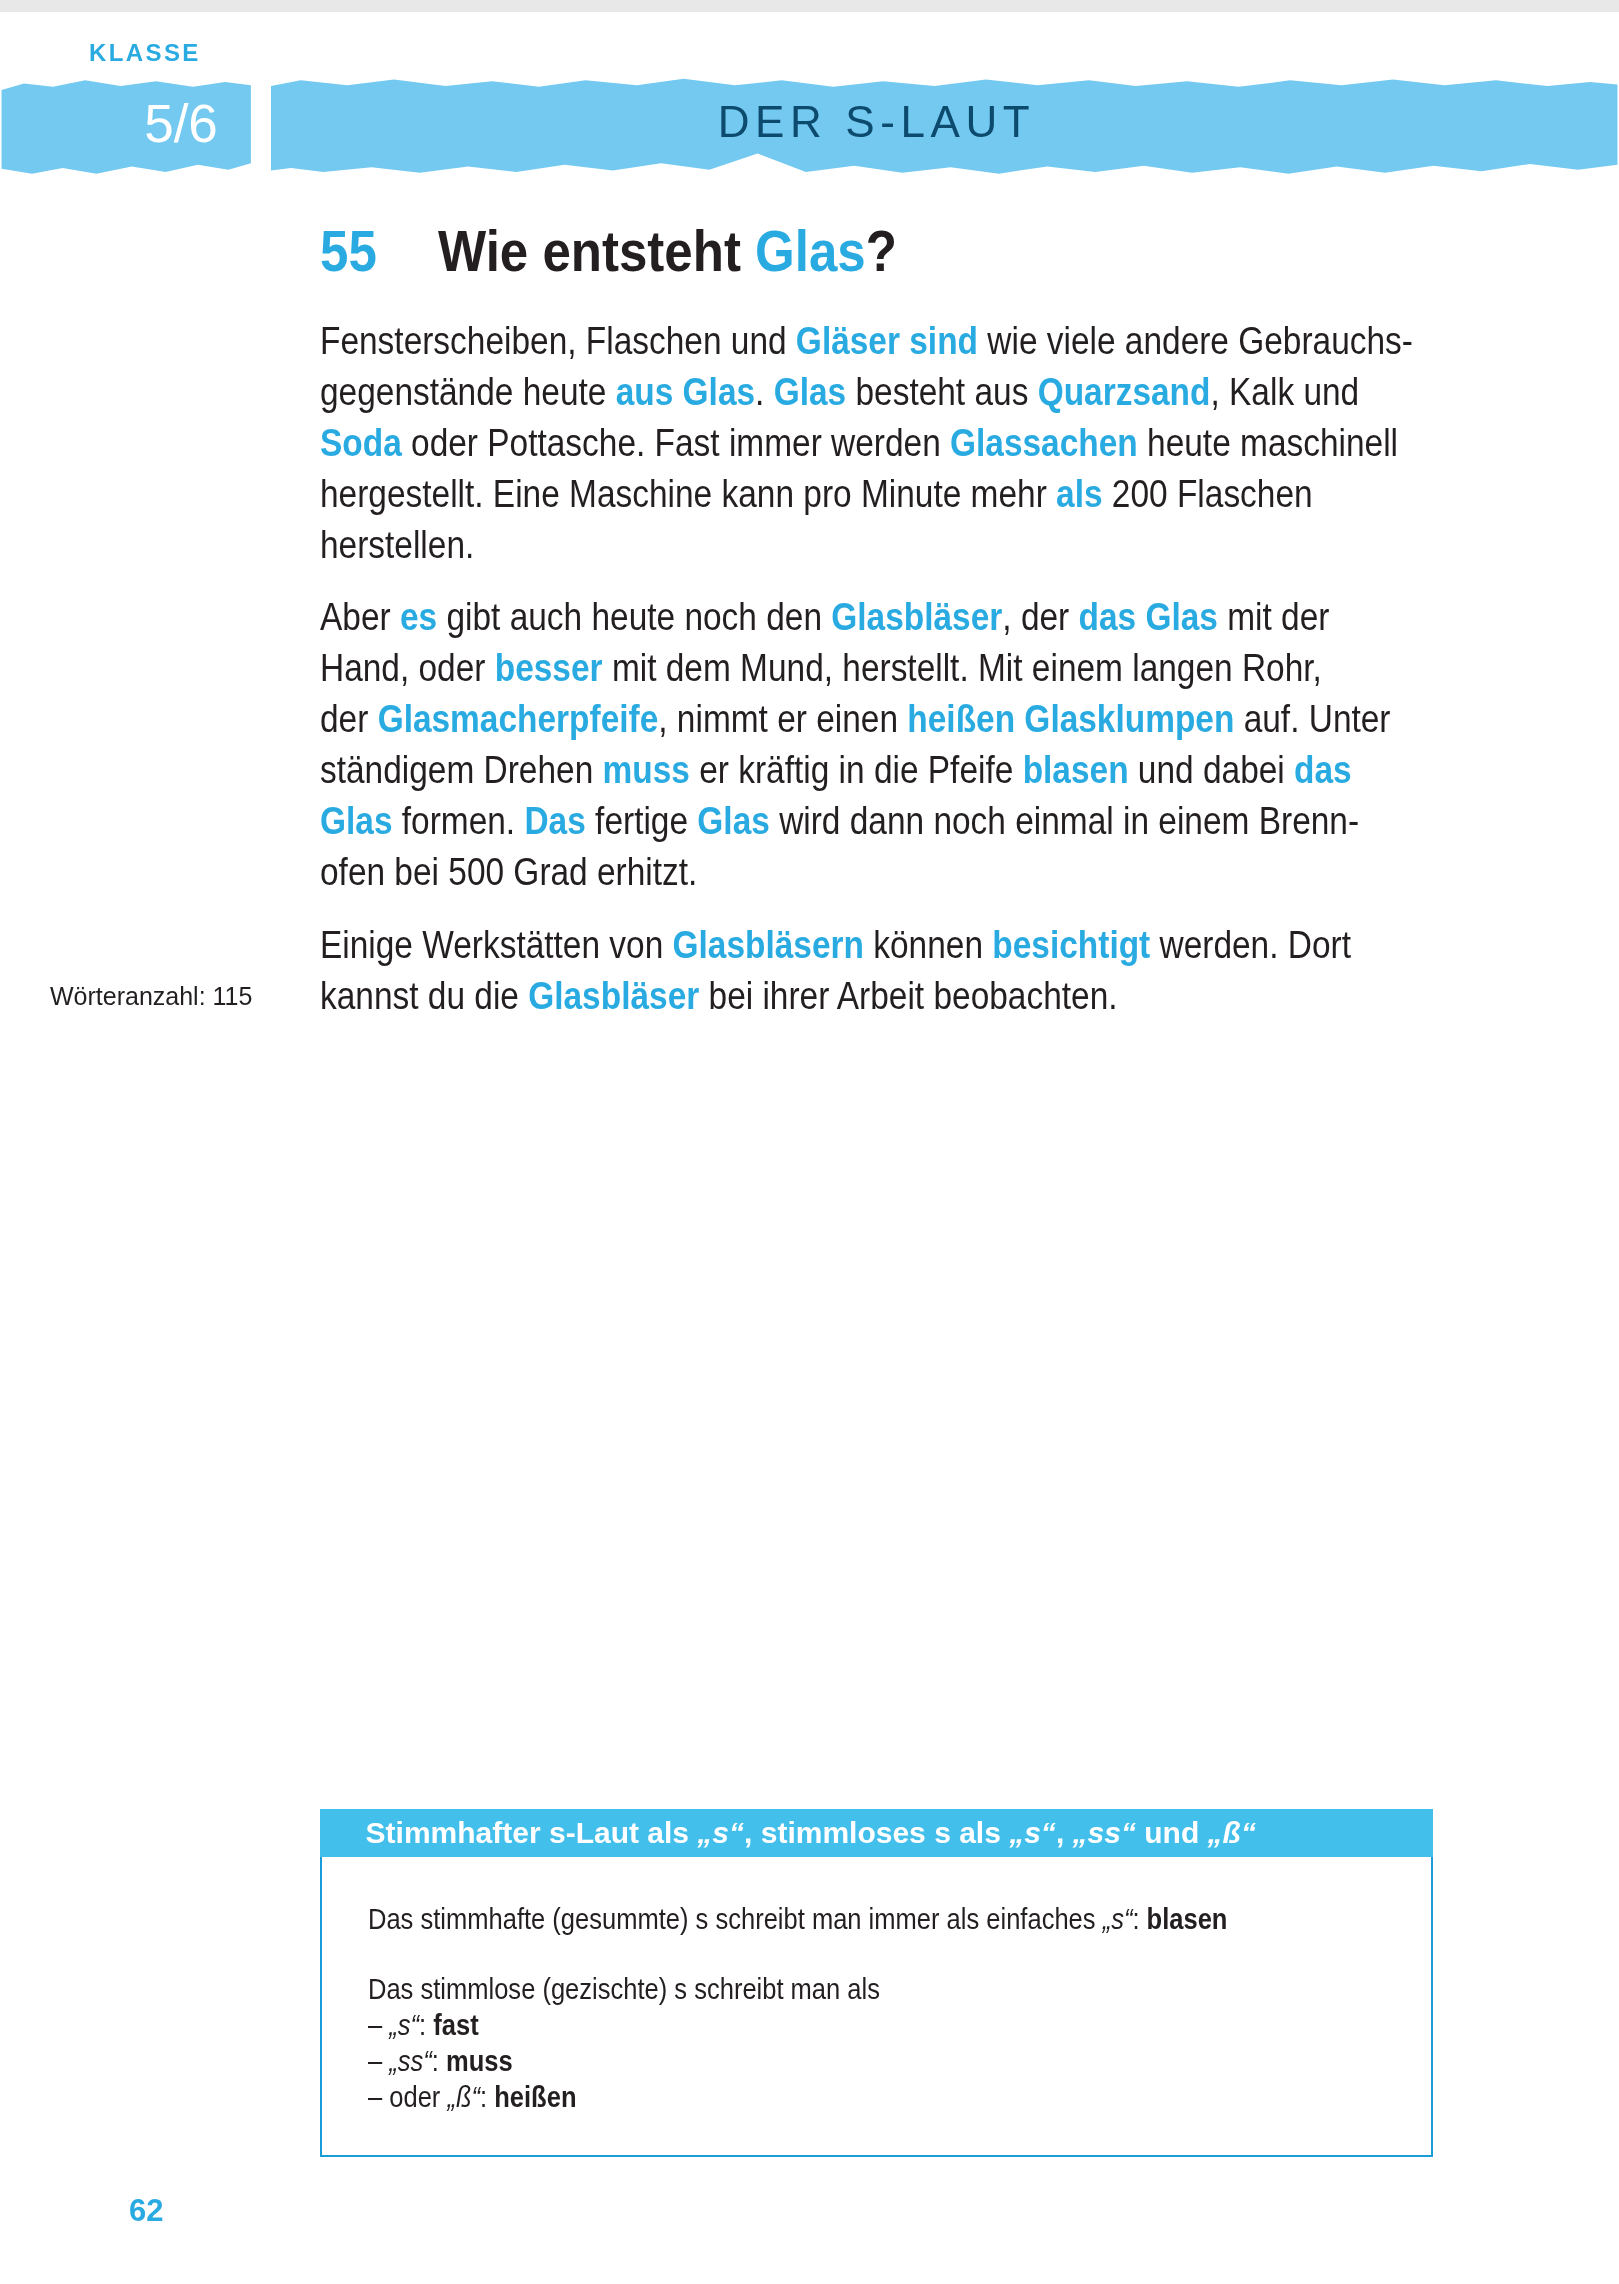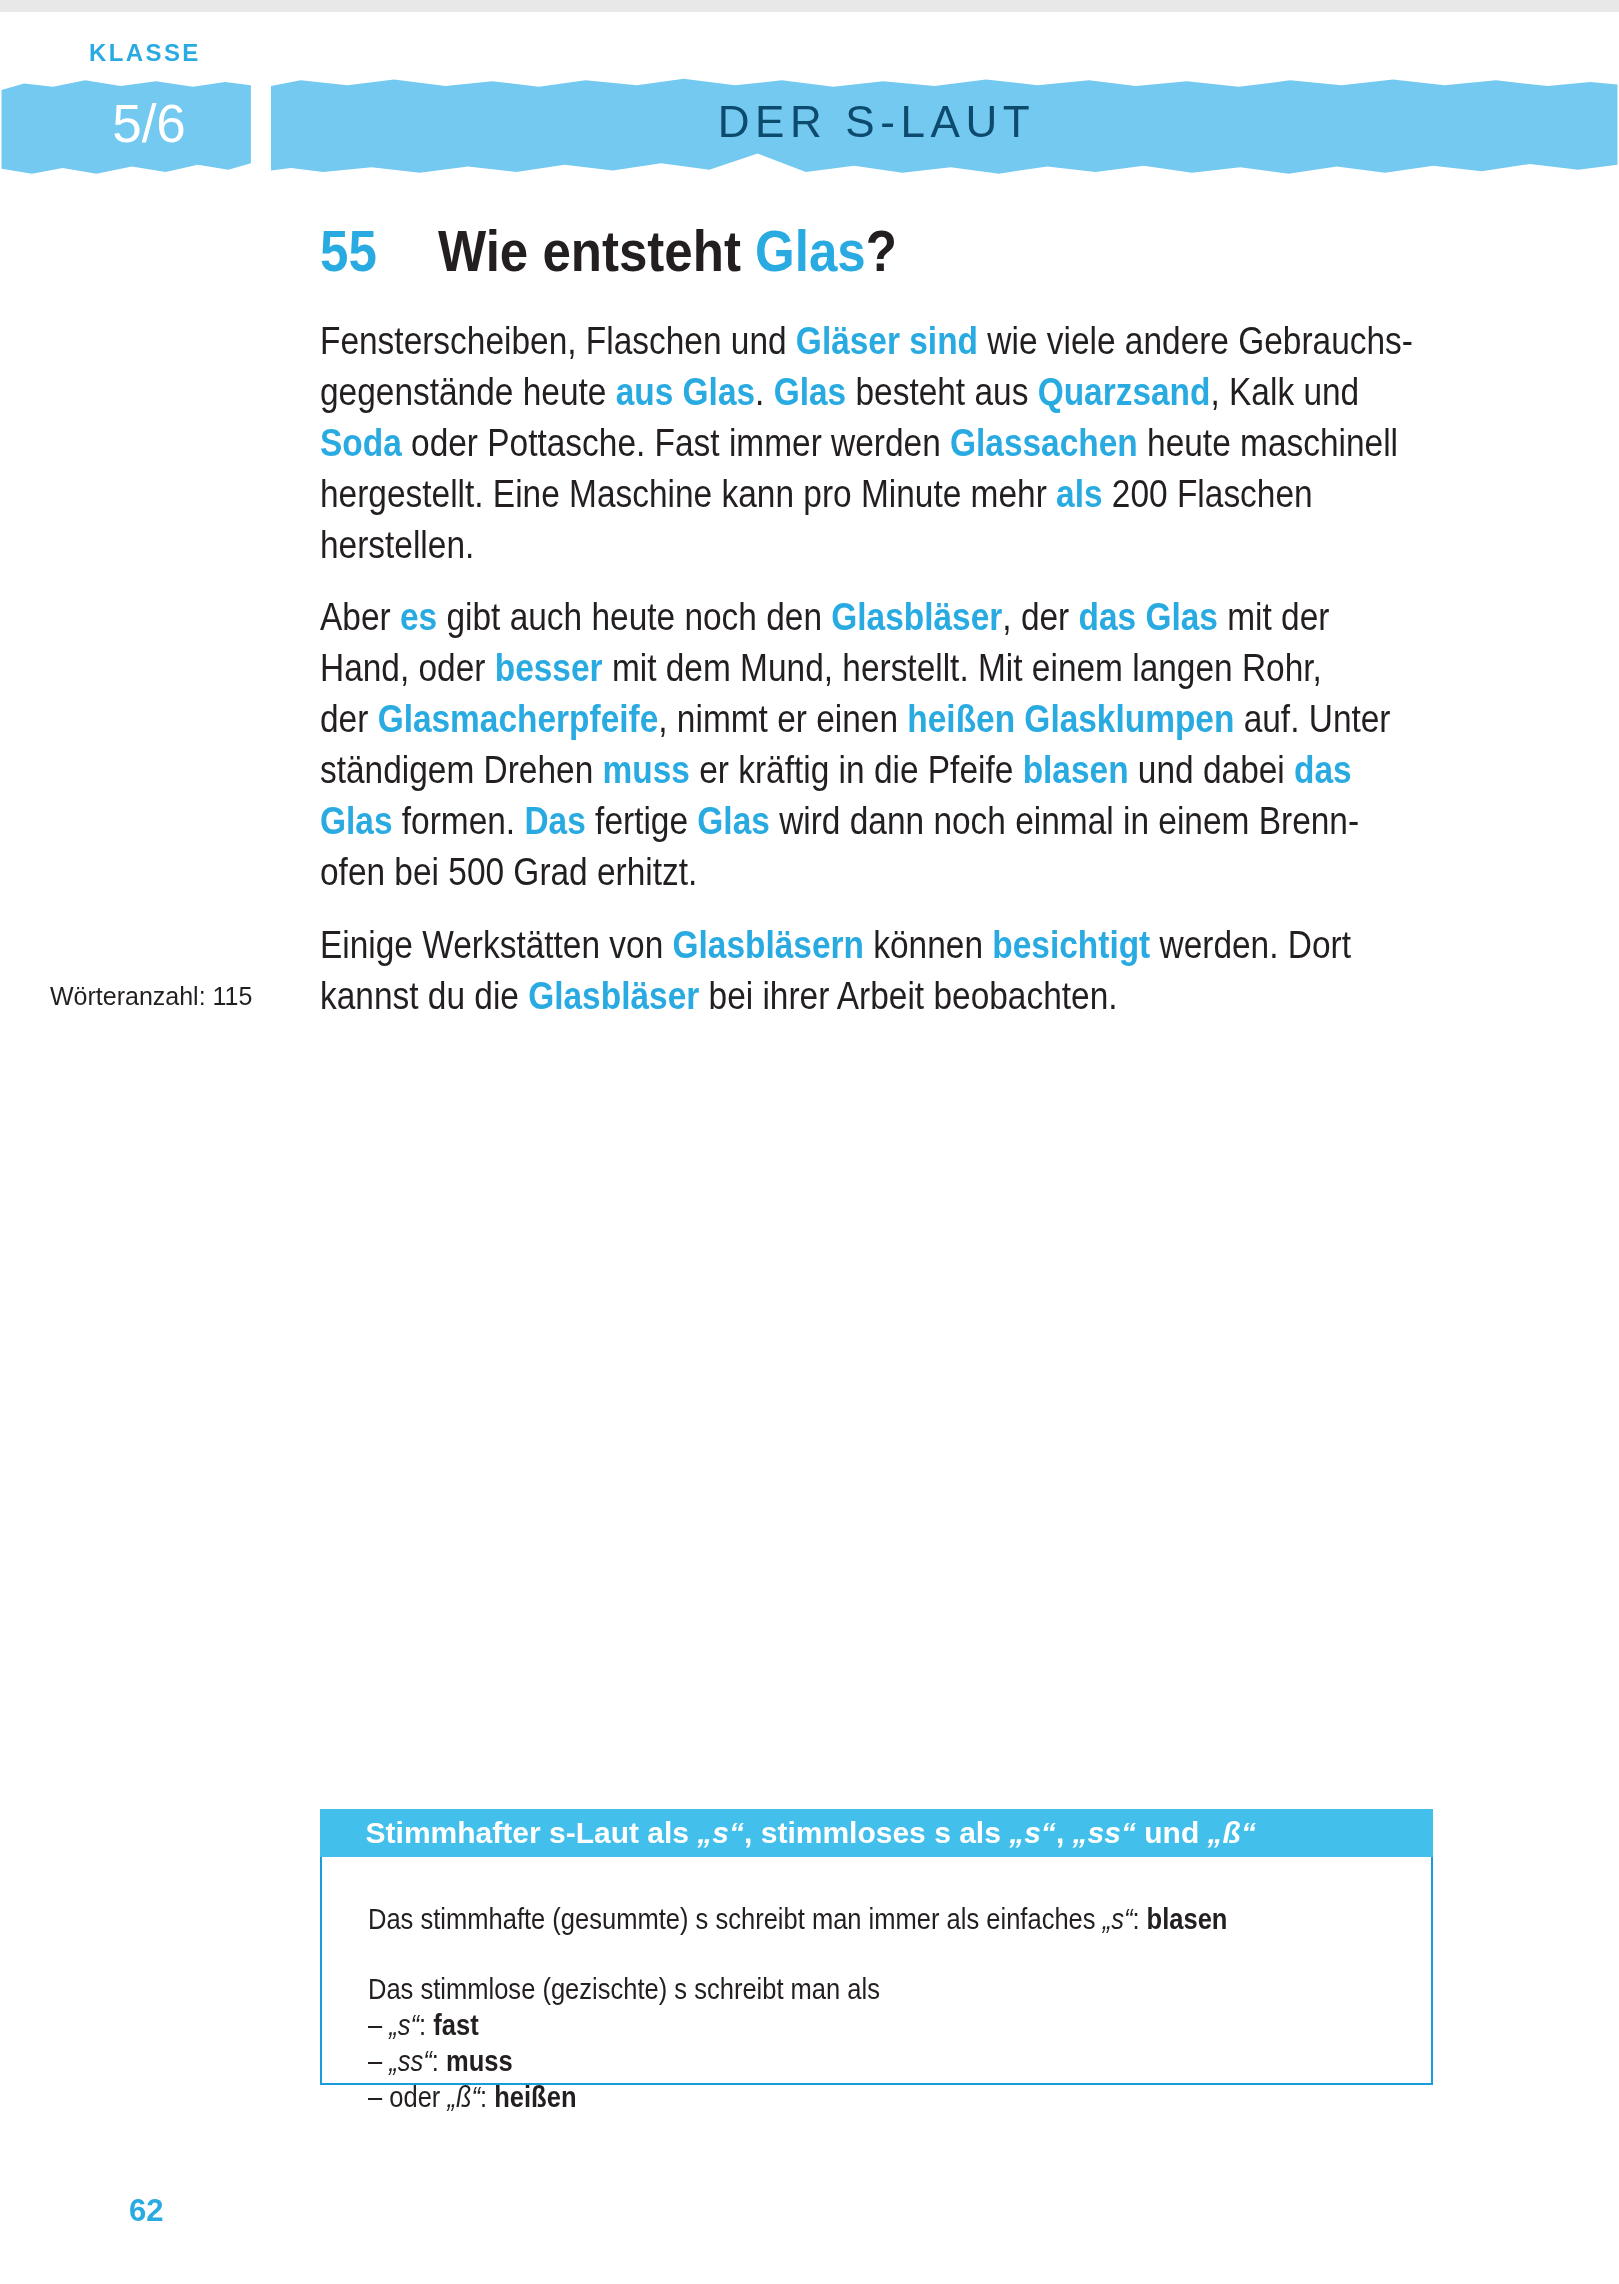--- a/index.html
+++ b/index.html
@@ -15,21 +15,21 @@
   .abs{position:absolute;}
   
   .brush-svg{position:absolute;left:0;top:0;}
   .klasse-label{
     left:89px;top:27px;
     font-size:24px;font-weight:700;letter-spacing:2.4px;
     color:#29abe2;
   }
   .klasse-value{
     left:0;top:81px;width:298px;text-align:center;
-    font-size:53px;color:#ffffff;font-weight:400;
+    font-size:53px;color:#ffffff;font-weight:400;padding-left:32px;
   }
   .banner-title{
     left:322px;top:85px;width:1109px;text-align:center;
     font-size:44px;letter-spacing:5.6px;color:#0c4a6e;font-weight:400;
   }
   
   .exercise-heading{
     left:320px;top:205px;
     display:flex;align-items:baseline;
     font-size:58px;font-weight:700;line-height:68px;
@@ -49,21 +49,21 @@
   .para3{top:908px;}
   .hl{color:#29abe2;font-weight:700;}
   .b{font-weight:700;}
   .i{font-style:italic;}
   .margin-note{
     left:50px;top:970px;
     font-size:25px;color:#231f20;white-space:nowrap;text-align:center;
   }
   
   .rule-box{
-    left:320px;top:1797px;width:1113px;height:276px;
+    left:320px;top:1797px;width:1113px;height:348px;
     border:2.4px solid #189dd9;box-sizing:border-box;background:#ffffff;
   }
   .rule-box-header{
     position:absolute;top:-2.4px;left:-2.4px;right:-2.4px;height:48px;
     background:#43bfec;color:#ffffff;
     font-size:30px;font-weight:700;line-height:48px;
     padding-left:46px;white-space:nowrap;
   }
   .rule-box-body{
     position:absolute;top:90px;left:46px;

